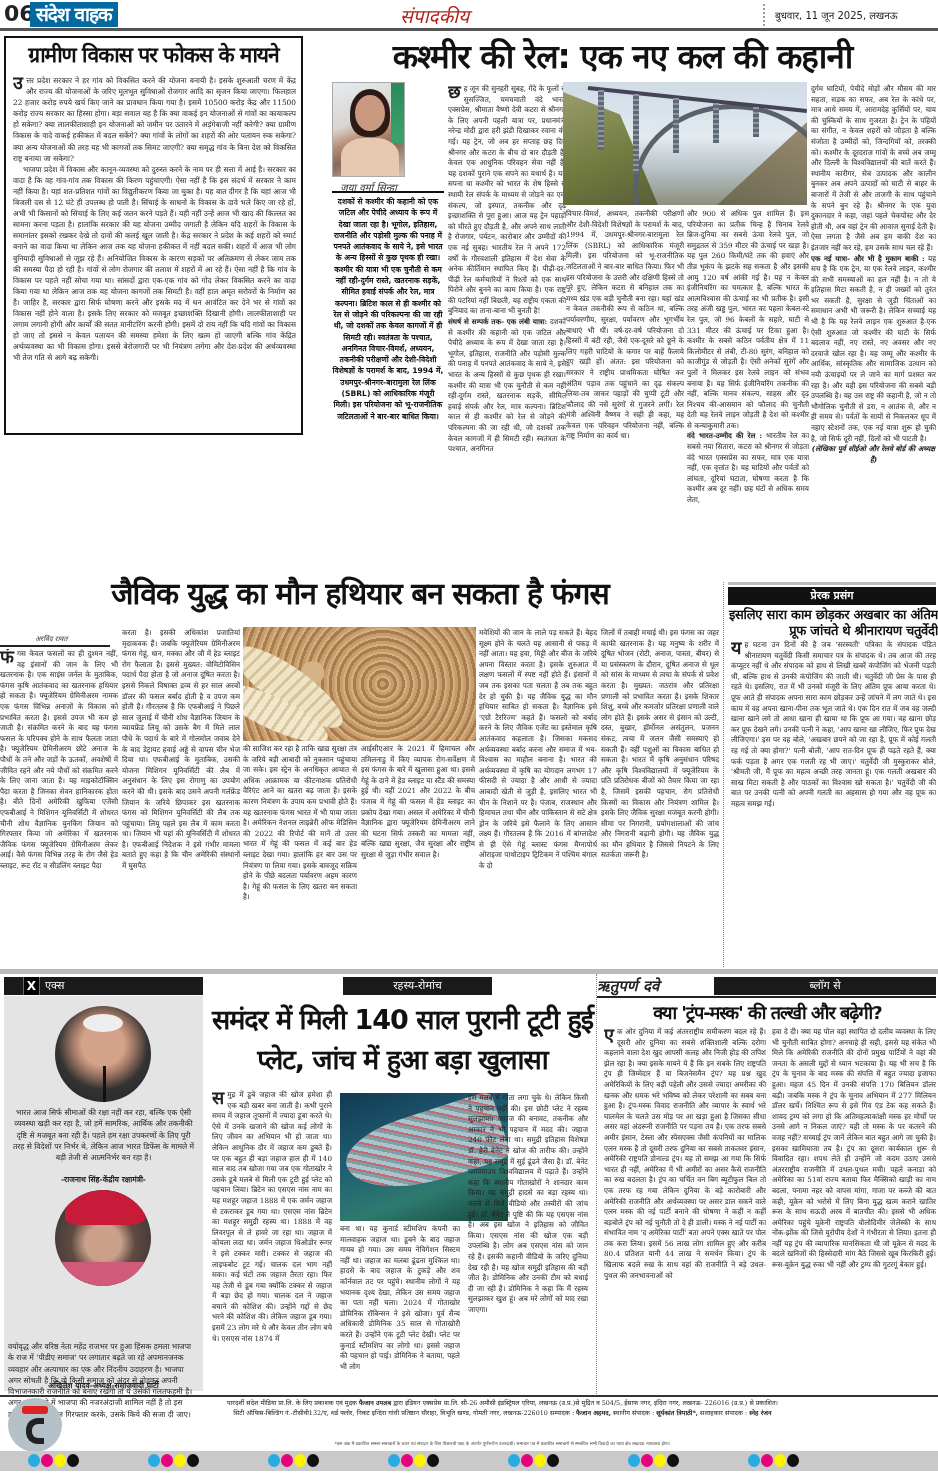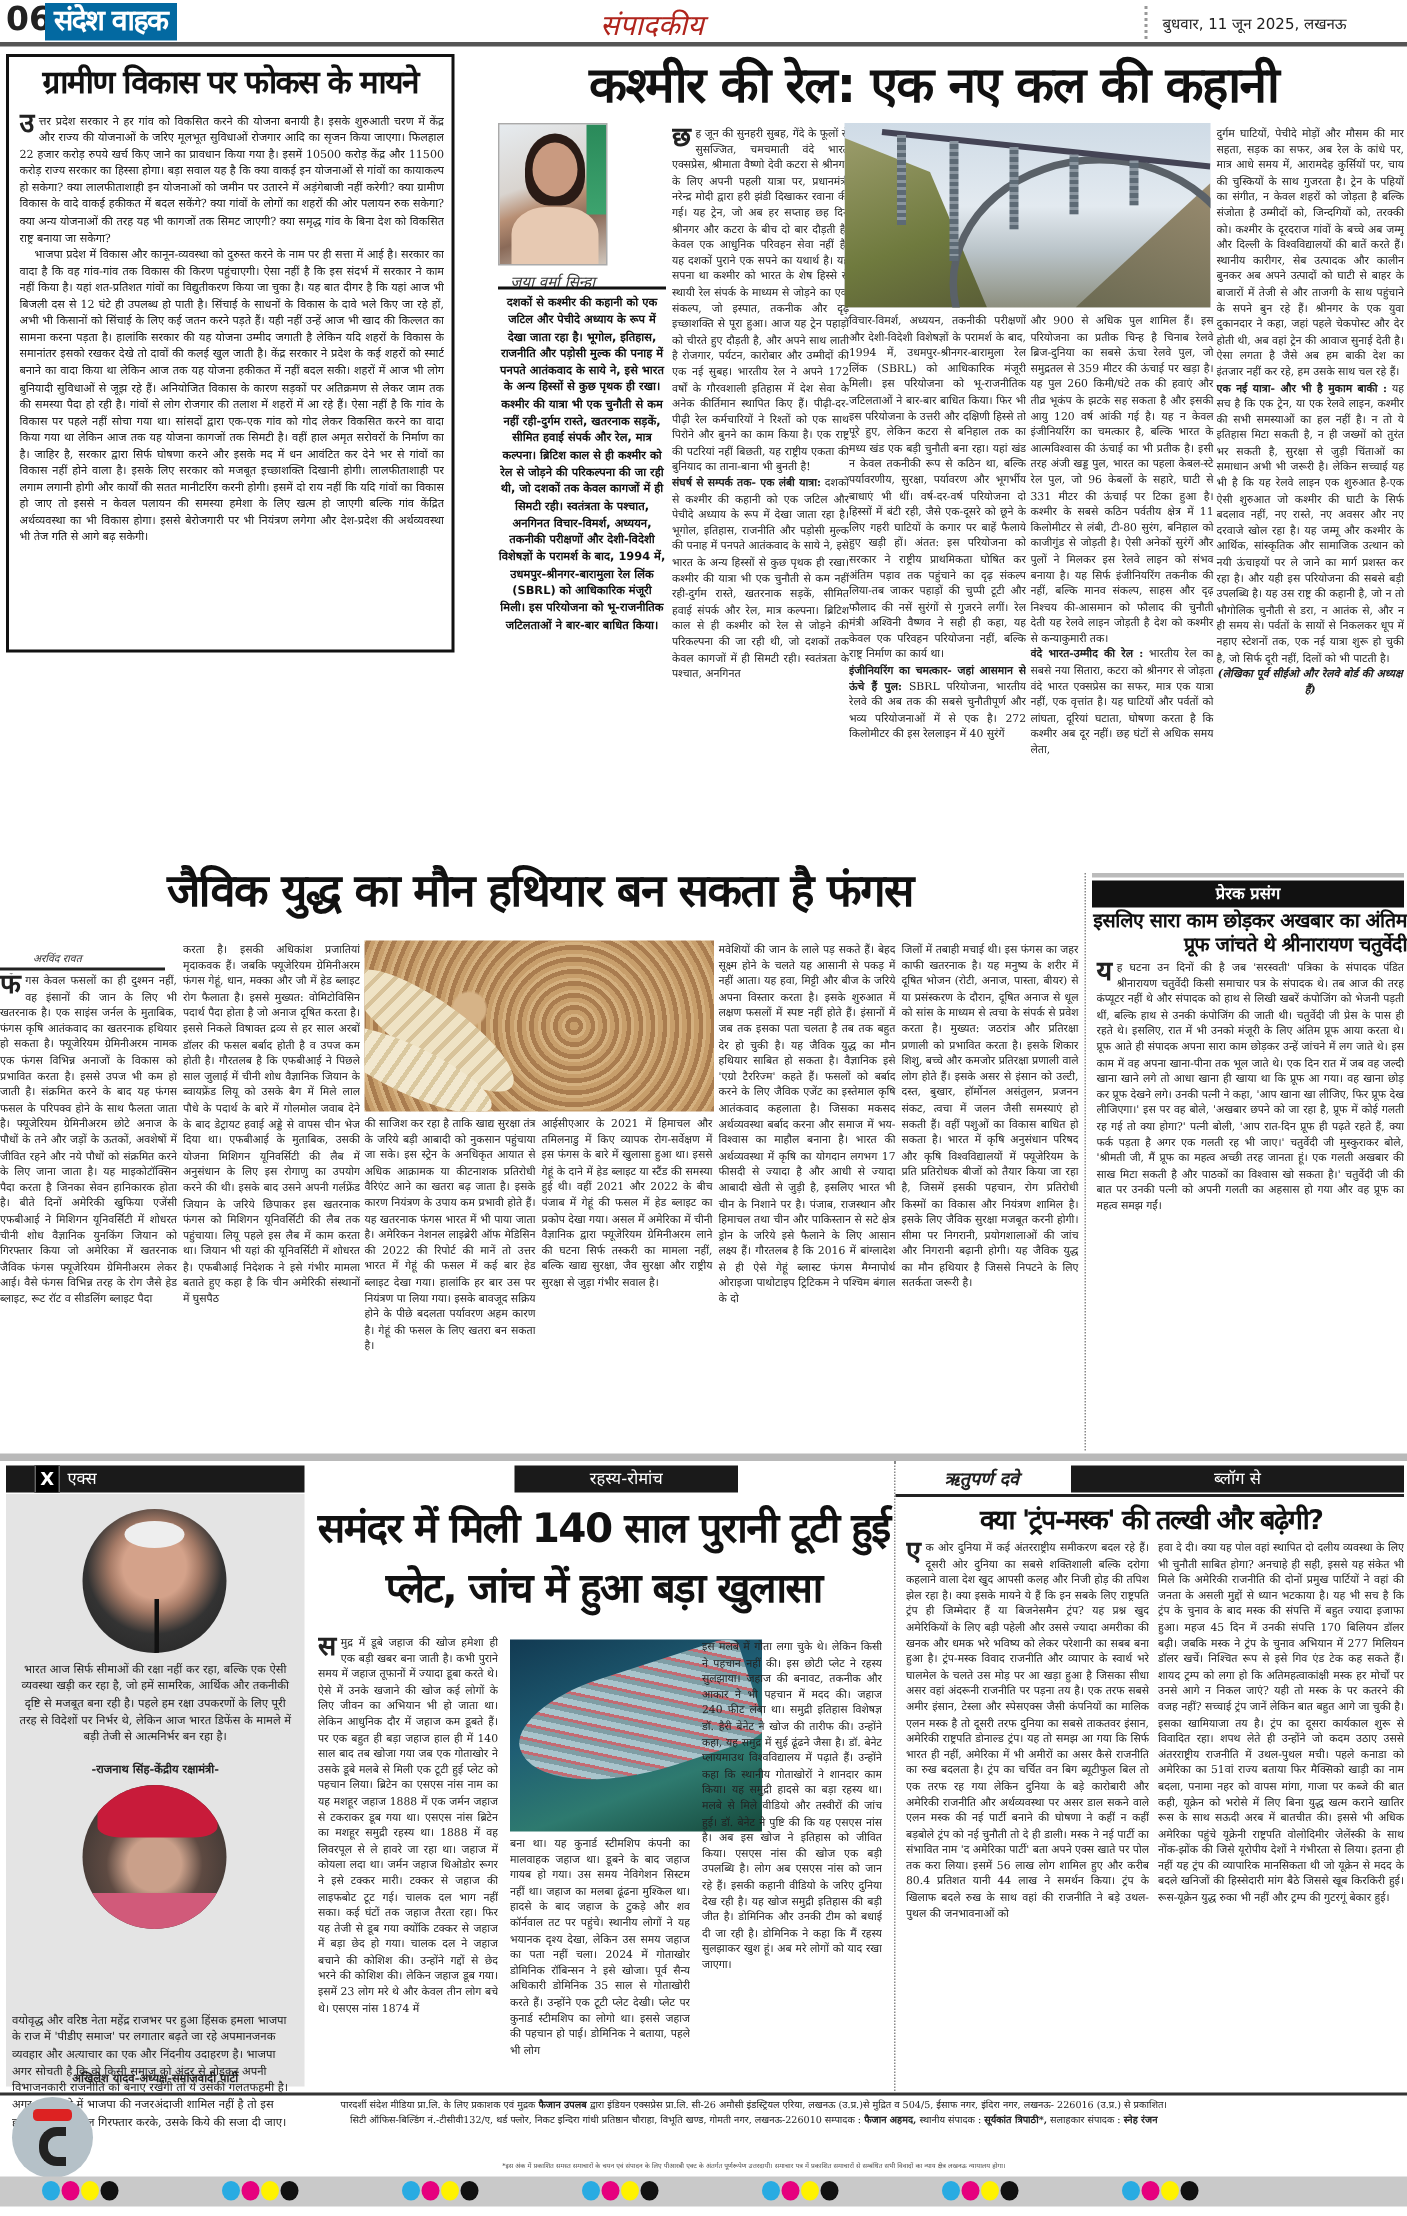--- a/index.html
+++ b/index.html
@@ -50,21 +50,21 @@
 #k-col4{left:811px;top:84px;width:125px;height:484px}
 
 
 #p-label{left:728px;top:587px;width:208px;height:18px;background:#111;color:#fff;font-family:"DejaVu Sans",sans-serif;font-size:11px;font-weight:bold;line-height:18px;text-align:center}
 #p-label-top{left:728px;top:582px;width:208px;height:3px;background:#bbb}
 #p-title{left:728px;top:607px;width:210px;font-family:"DejaVu Sans",sans-serif;font-weight:bold;font-size:13px;line-height:15.5px;text-align:right;color:#111;letter-spacing:-0.3px}
 #p-body{left:731px;top:640px;width:205px;height:320px}
 
 
 #f-title{left:0;top:572px;width:720px;font-size:30px}
-#f-author{left:22px;top:634px;font-size:7px;font-style:italic;color:#333}
+#f-author{left:35px;top:634px;font-size:7px;font-style:italic;color:#333}
 #f-authorrule{left:0;top:645px;width:110px;height:1.5px;background:#222}
 #f-col1{left:0;top:649px;width:118px;height:318px}
 #f-col2{left:122px;top:628px;width:118px;height:339px}
 #f-photo{left:243px;top:627px;width:233px;height:114px;background:radial-gradient(circle at 30% 40%,#d6b387 0 6%,transparent 7%),repeating-radial-gradient(circle at 60% 50%,#c79e6b 0 3px,#a97c4f 3px 6px,#d4b07f 6px 8px);}
 #f-photo .ear{position:absolute;left:-20px;top:40px;width:130px;height:40px;border-radius:50%;background:repeating-linear-gradient(100deg,#efe3c5 0 6px,#d8c39a 6px 9px);transform:rotate(35deg)}
 #f-photo .ear2{position:absolute;left:-30px;top:70px;width:120px;height:32px;border-radius:50%;background:repeating-linear-gradient(100deg,#f2e8cf 0 6px,#dac89f 6px 9px);transform:rotate(25deg)}
 #f-col3{left:243px;top:744px;width:114px;height:223px}
 #f-col4{left:361px;top:744px;width:114px;height:223px}
 #f-col5{left:479px;top:628px;width:118px;height:339px}
 #f-col6{left:601px;top:628px;width:118px;height:339px}
@@ -93,21 +93,21 @@
 
 #r-label{left:343px;top:977px;width:149px;height:18px;background:#1a1a1a;color:#fff;font-family:"DejaVu Sans",sans-serif;font-size:11px;line-height:18px;text-align:center}
 #r-title{left:210px;top:1000px;width:385px;font-size:27px;line-height:40px;white-space:normal}
 #r-col1{left:212px;top:1090px;width:120px;height:300px}
 #r-photo{left:340px;top:1093px;width:168px;height:128px;background:linear-gradient(160deg,#123a52 0%,#1f5e74 40%,#2e7a6f 70%,#15483a 100%)}
 #r-photo .hull{position:absolute;left:5px;top:20px;width:160px;height:70px;background:repeating-linear-gradient(30deg,#a9c4cc 0 4px,#7f9ea5 4px 7px,#c46a72 7px 9px);transform:rotate(-18deg);border-radius:40% 10% 10% 60%}
 #r-col2{left:340px;top:1224px;width:120px;height:166px}
 #r-col3{left:468px;top:1093px;width:120px;height:297px}
 
 
-#b-left-label{left:597px;top:977px;width:115px;height:18px;font-family:"DejaVu Sans",sans-serif;font-size:12px;font-style:italic;font-weight:bold;text-align:center;line-height:18px;color:#222}
+#b-left-label{left:597px;top:977px;width:115px;height:18px;font-family:"DejaVu Sans",sans-serif;font-size:15px;font-style:italic;font-weight:bold;text-align:left;line-height:18px;color:#222}
 #b-label{left:714px;top:977px;width:222px;height:18px;background:#1a1a1a;color:#fff;font-family:"DejaVu Sans",sans-serif;font-size:11px;line-height:18px;text-align:center}
 #b-rule{left:597px;top:996px;width:339px;height:1.5px;background:#222}
 #b-title{left:597px;top:1000px;width:341px;font-size:18px}
 #b-col1{left:604px;top:1027px;width:162px;height:363px}
 #b-col2{left:772px;top:1027px;width:164px;height:363px}
 #vdiv-b{left:596px;top:974px;height:420px;border-left:1px dotted #888}
 
 
 #foot-rule{left:0;top:1395px;width:938px;height:2px;background:#333}
 #foot-logo{left:8px;top:1398px;width:54px;height:54px;border-radius:50%;background:#b5c1c8}
@@ -163,21 +163,20 @@
   <div class="deck"></div>
   <div class="pier" style="left:35px;top:8px;height:60px"></div>
   <div class="pier" style="left:70px;top:12px;height:80px"></div>
   <div class="pier" style="left:110px;top:16px;height:55px"></div>
   <div class="pier" style="left:150px;top:21px;height:40px"></div>
   <div class="pier" style="left:190px;top:25px;height:30px"></div>
 </div>
 
 <div id="k-col2" class="abs body-text">
   <p class="first">विचार-विमर्श, अध्ययन, तकनीकी परीक्षणों और देशी-विदेशी विशेषज्ञों के परामर्श के बाद, 1994 में, उधमपुर-श्रीनगर-बारामुला रेल लिंक (SBRL) को आधिकारिक मंजूरी मिली। इस परियोजना को भू-राजनीतिक जटिलताओं ने बार-बार बाधित किया। फिर भी इस परियोजना के उत्तरी और दक्षिणी हिस्से तो पूरे हुए, लेकिन कटरा से बनिहाल तक का मध्य खंड एक बड़ी चुनौती बना रहा। यहां खंड न केवल तकनीकी रूप से कठिन था, बल्कि पर्यावरणीय, सुरक्षा, पर्यावरण और भूगर्भीय बाधाएं भी थीं। वर्ष-दर-वर्ष परियोजना दो हिस्सों में बंटी रही, जैसे एक-दूसरे को छूने के लिए गहरी घाटियों के कगार पर बाहें फैलाये हुए खड़ी हों। अंतत: इस परियोजना को सरकार ने राष्ट्रीय प्राथमिकता घोषित कर अंतिम पड़ाव तक पहुंचाने का दृढ़ संकल्प लिया-तब जाकर पहाड़ों की चुप्पी टूटी और फौलाद की नसें सुरंगों से गुजरने लगीं। रेल मंत्री अश्विनी वैष्णव ने सही ही कहा, यह केवल एक परिवहन परियोजना नहीं, बल्कि राष्ट्र निर्माण का कार्य था।</p>
-  <p class="first"><b>इंजीनियरिंग का चमत्कार- जहां आसमान से ऊंचे हैं पुल:</b> <span>SBRL परियोजना, भारतीय रेलवे की अब तक की सबसे चुनौतीपूर्ण और भव्य परियोजनाओं में से एक है। 272 किलोमीटर की इस रेललाइन में 40 सुरंगें</span></p>
 </div>
 <div id="k-col3" class="abs body-text">
   <p class="first">और 900 से अधिक पुल शामिल हैं। इस परियोजना का प्रतीक चिन्ह है चिनाब रेलवे ब्रिज-दुनिया का सबसे ऊंचा रेलवे पुल, जो समुद्रतल से 359 मीटर की ऊंचाई पर खड़ा है। यह पुल 260 किमी/घंटे तक की हवाएं और तीव्र भूकंप के झटके सह सकता है और इसकी आयु 120 वर्ष आंकी गई है। यह न केवल इंजीनियरिंग का चमत्कार है, बल्कि भारत के आत्मविश्वास की ऊंचाई का भी प्रतीक है। इसी तरह अंजी खड्ड पुल, भारत का पहला केबल-स्टे रेल पुल, जो 96 केबलों के सहारे, घाटी से 331 मीटर की ऊंचाई पर टिका हुआ है। कश्मीर के सबसे कठिन पर्वतीय क्षेत्र में 11 किलोमीटर से लंबी, टी-80 सुरंग, बनिहाल को काजीगुंड से जोड़ती है। ऐसी अनेकों सुरंगें और पुलों ने मिलकर इस रेलवे लाइन को संभव बनाया है। यह सिर्फ इंजीनियरिंग तकनीक की नहीं, बल्कि मानव संकल्प, साहस और दृढ़ निश्चय की-आसमान को फौलाद की चुनौती देती यह रेलवे लाइन जोड़ती है देश को कश्मीर से कन्याकुमारी तक।</p>
   <p class="first"><b>वंदे भारत-उम्मीद की रेल :</b> <span>भारतीय रेल का सबसे नया सितारा, कटरा को श्रीनगर से जोड़ता वंदे भारत एक्सप्रेस का सफर, मात्र एक यात्रा नहीं, एक वृत्तांत है। यह घाटियों और पर्वतों को लांघता, दूरियां घटाता, घोषणा करता है कि कश्मीर अब दूर नहीं। छह घंटों से अधिक समय लेता,</span></p>
 </div>
 <div id="k-col4" class="abs body-text">
   <p class="first">दुर्गम घाटियों, पेचीदे मोड़ों और मौसम की मार सहता, सड़क का सफर, अब रेल के कांधे पर, मात्र आधे समय में, आरामदेह कुर्सियों पर, चाय की चुस्कियों के साथ गुजरता है। ट्रेन के पहियों का संगीत, न केवल शहरों को जोड़ता है बल्कि संजोता है उम्मीदों को, जिन्दगियों को, तरक्की को। कश्मीर के दूरदराज गांवों के बच्चे अब जम्मू और दिल्ली के विश्वविद्यालयों की बातें करते हैं। स्थानीय कारीगर, सेब उत्पादक और कालीन बुनकर अब अपने उत्पादों को घाटी से बाहर के बाजारों में तेजी से और ताजगी के साथ पहुंचाने के सपने बुन रहे हैं। श्रीनगर के एक युवा दुकानदार ने कहा, जहां पहले चेकपोस्ट और देर होती थी, अब वहां ट्रेन की आवाज सुनाई देती है। ऐसा लगता है जैसे अब हम बाकी देश का इंतजार नहीं कर रहे, हम उसके साथ चल रहे हैं।</p>
   <p class="first"><b>एक नई यात्रा- और भी है मुकाम बाकी :</b> <span>यह सच है कि एक ट्रेन, या एक रेलवे लाइन, कश्मीर की सभी समस्याओं का हल नहीं है। न तो ये इतिहास मिटा सकती है, न ही जख्मों को तुरंत भर सकती है, सुरक्षा से जुड़ी चिंताओं का समाधान अभी भी जरूरी है। लेकिन सच्चाई यह भी है कि यह रेलवे लाइन एक शुरुआत है-एक ऐसी शुरुआत जो कश्मीर की घाटी के सिर्फ बदलाव नहीं, नए रास्ते, नए अवसर और नए दरवाजे खोल रहा है। यह जम्मू और कश्मीर के आर्थिक, सांस्कृतिक और सामाजिक उत्थान को नयी ऊंचाइयों पर ले जाने का मार्ग प्रशस्त कर रहा है। और यही इस परियोजना की सबसे बड़ी उपलब्धि है। यह उस राष्ट्र की कहानी है, जो न तो भौगोलिक चुनौती से डरा, न आतंक से, और न ही समय से। पर्वतों के सायों से निकलकर धूप में नहाए स्टेशनों तक, एक नई यात्रा शुरू हो चुकी है, जो सिर्फ दूरी नहीं, दिलों को भी पाटती है।</span></p>
   <p class="first" style="text-align:center;font-style:italic;font-weight:bold">(लेखिका पूर्व सीईओ और रेलवे बोर्ड की अध्यक्ष हैं)</p>
 </div>

